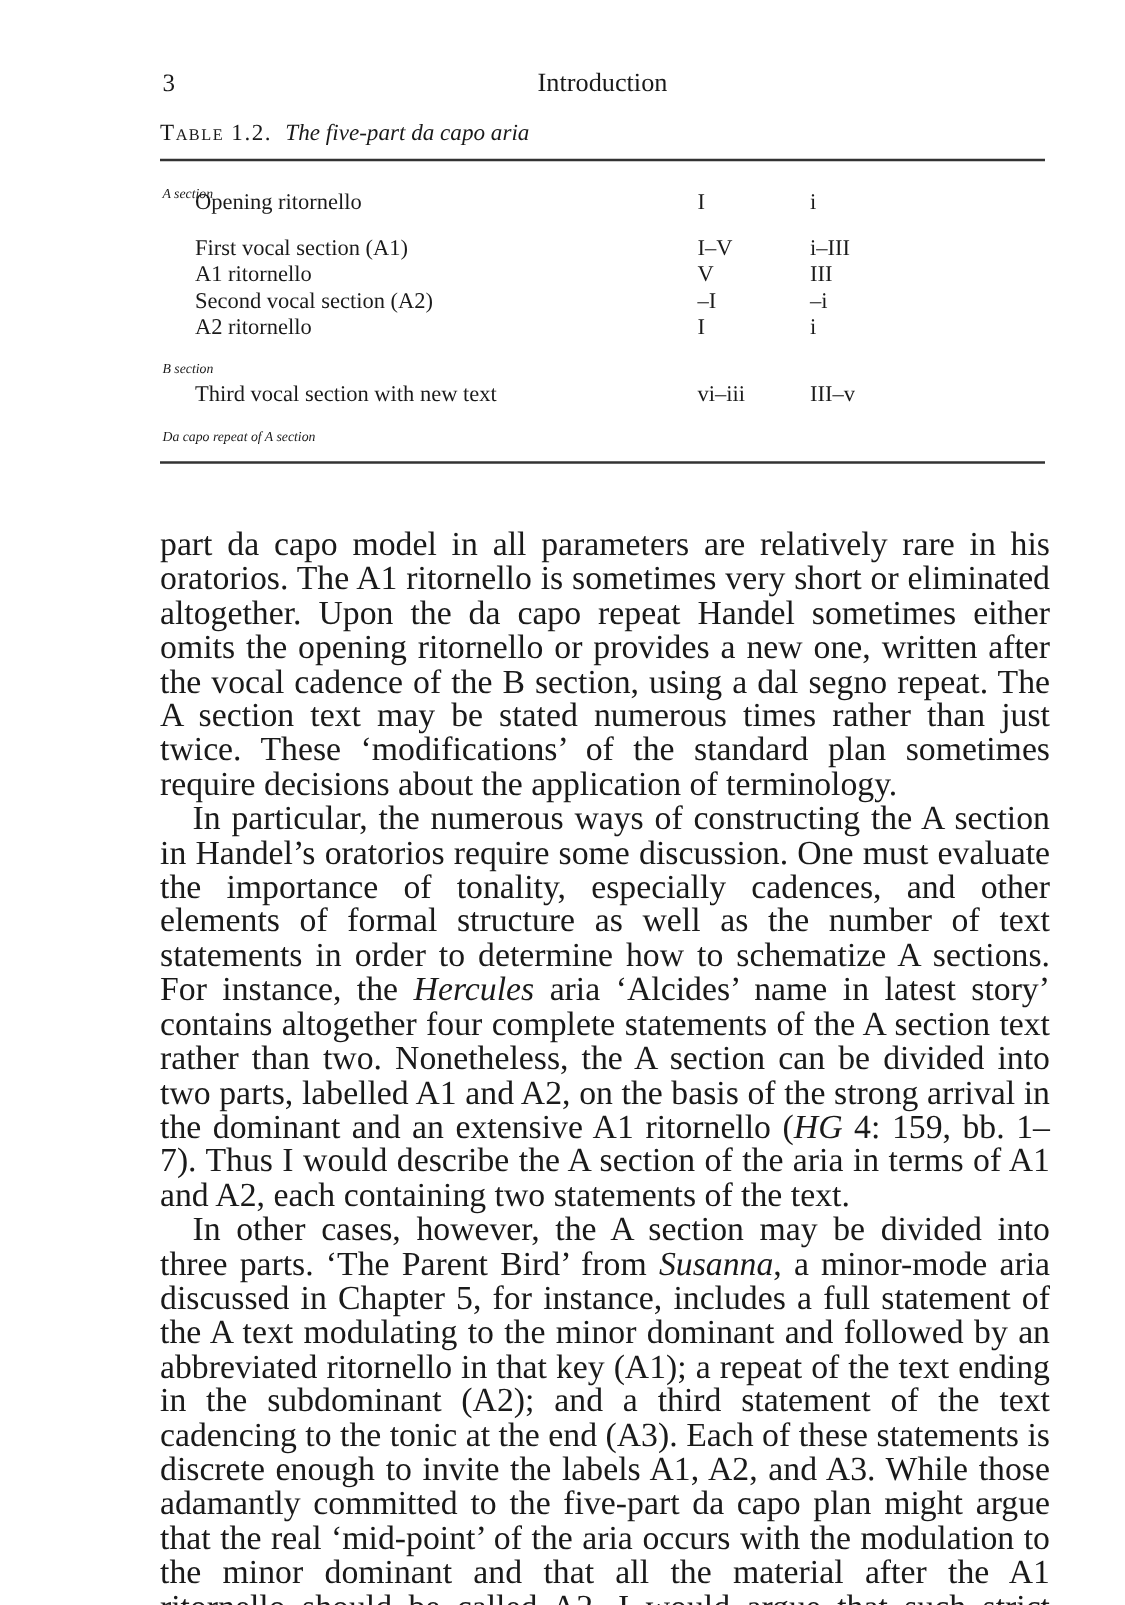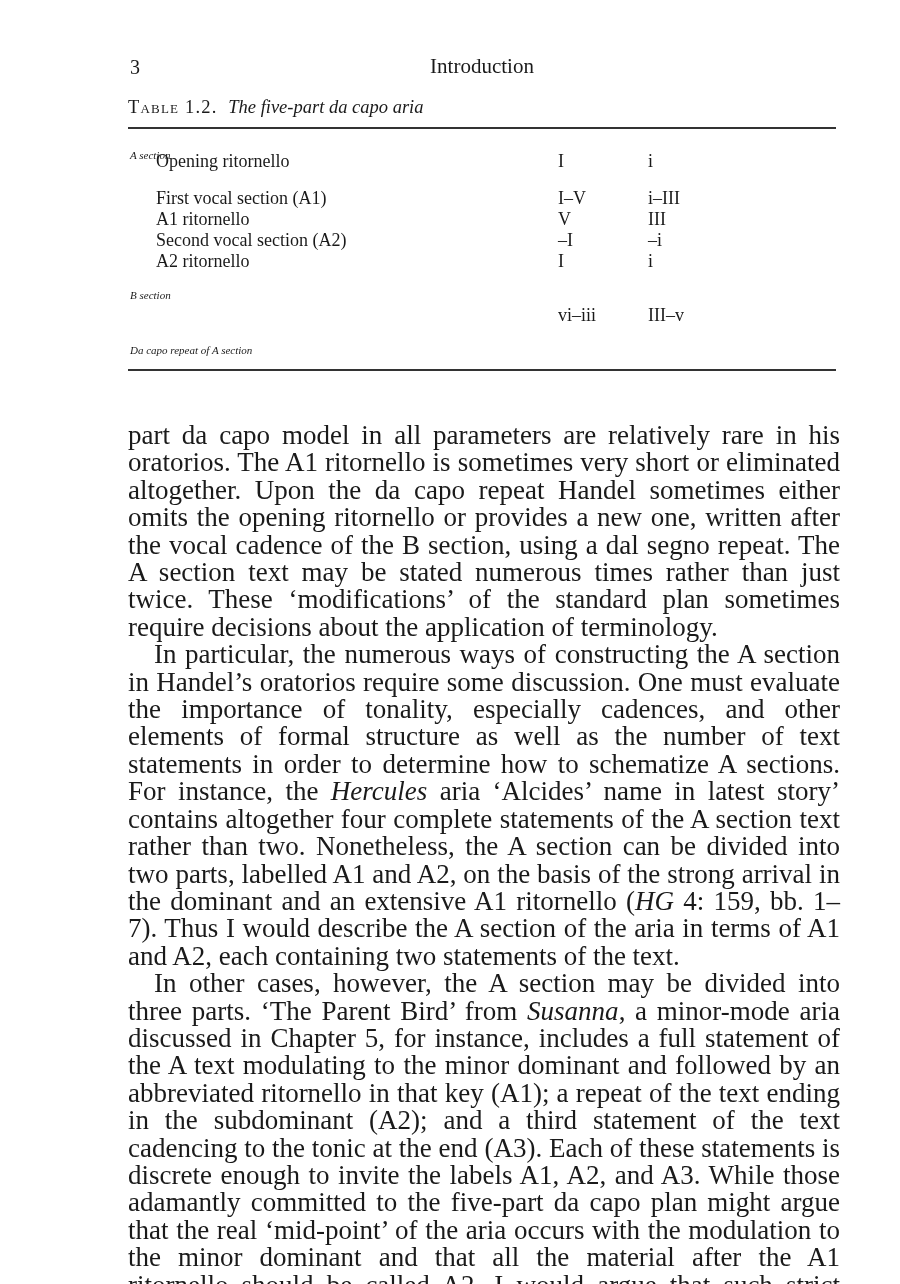--- a/index.html
+++ b/index.html
@@ -145,20 +145,21 @@
     <span class="minor">–i</span>
   </div>
   <div class="trow" style="top:107px;">
     <span class="desc">A2 ritornello</span>
     <span class="major">I</span>
     <span class="minor">i</span>
   </div>
 
   <div class="section-head" style="top:140px;">B section</div>
   <div class="trow" style="top:161px;">
+    <span class="desc">Third vocal section with new text</span>
     <span class="major">vi–iii</span>
     <span class="minor">III–v</span>
   </div>
 
   <div class="section-head" style="top:195px;">Da capo repeat of A section</div>
 </div>
 
 <div class="rule bottom"></div>
 
 <div class="body-text" id="body-text">

